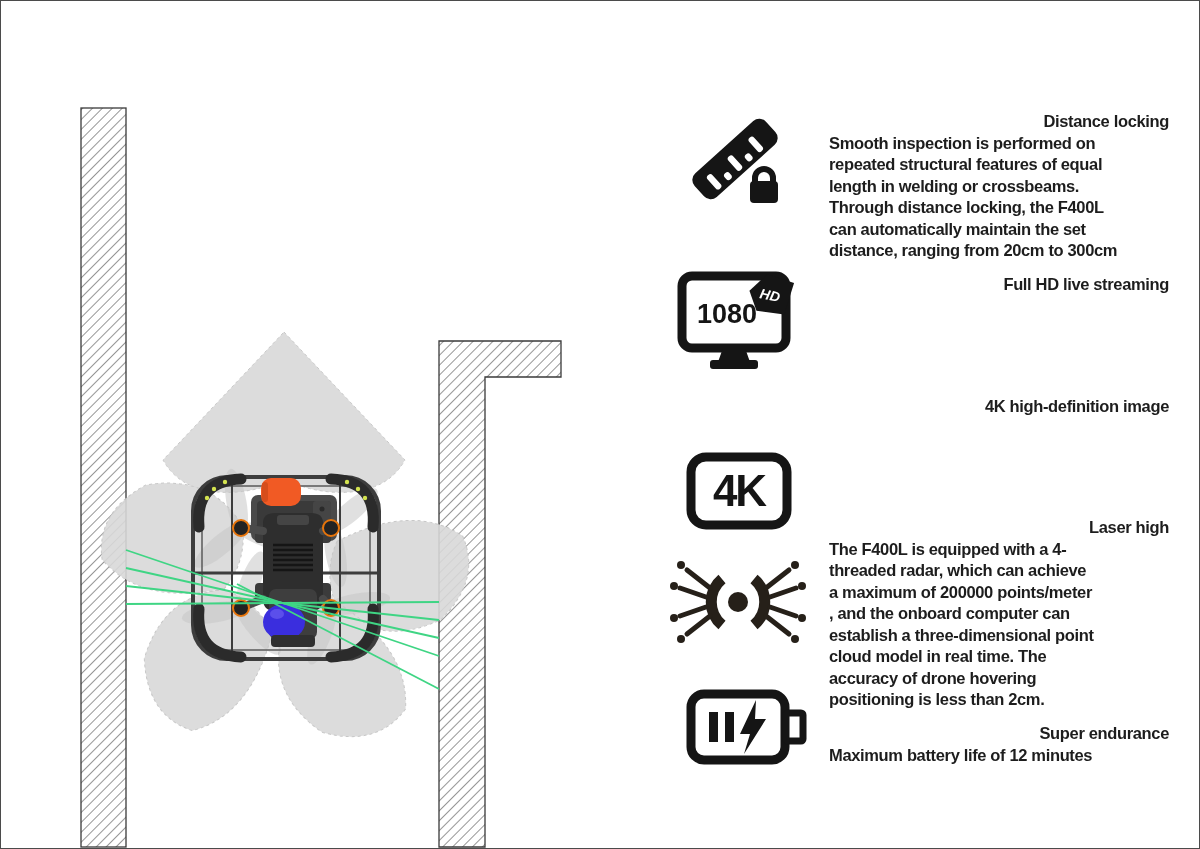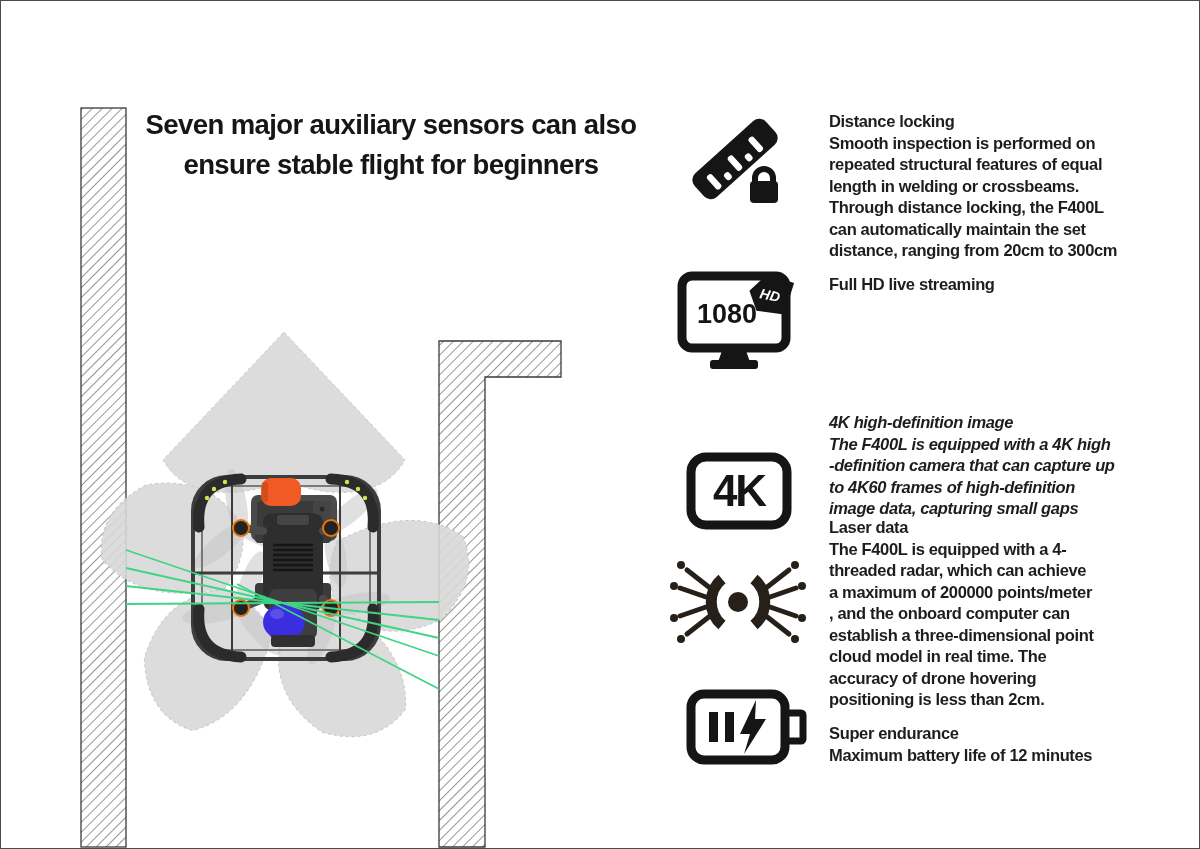--- a/index.html
+++ b/index.html
@@ -11,21 +11,21 @@
   .title{
     position:absolute;left:95px;top:104px;width:590px;
     text-align:center;font-weight:bold;font-size:27.5px;line-height:40px;
     letter-spacing:-0.6px;color:#161616;
   }
   .feature-text{
     position:absolute;left:828px;width:340px;
     font-size:16.5px;font-weight:bold;line-height:21.5px;
     letter-spacing:-0.35px;color:#1d1d1d;
   }
-  .feature-title{white-space:pre-line;}
+  .feature-title{white-space:pre-line;text-align:right;}
   .feature-body{white-space:pre-line;}
   .icon-box{position:absolute;}
   svg{display:block;overflow:visible;}
   .svg-label{font-family:"Liberation Sans", sans-serif;}
 </style>
 </head>
 <body>
 
 <div id="page">
 
@@ -144,24 +144,20 @@
 
     <g stroke="#3fd584" stroke-width="1.8">
       <line x1="125" y1="549" x2="438" y2="655"></line>
       <line x1="125" y1="567" x2="438" y2="637"></line>
       <line x1="125" y1="585" x2="438" y2="619"></line>
       <line x1="125" y1="603" x2="438" y2="601"></line>
       <line x1="236" y1="583" x2="438" y2="688"></line>
     </g>
   </svg>
 
-  <div class="title">
-    <div>Seven major auxiliary sensors can also</div>
-    <div>ensure stable flight for beginners</div>
-  </div>
 
   <div class="icon-box" style="left:694px;top:116px;">
     <svg width="88" height="92" viewBox="0 0 88 92">
       <g transform="rotate(-42 40 42)">
         <rect x="-8" y="26" width="96" height="32" rx="9" fill="#151515"></rect>
         <rect x="6" y="36" width="6.5" height="18" rx="3" fill="#ffffff"></rect>
         <rect x="20" y="46" width="6.5" height="8" rx="3" fill="#ffffff"></rect>
         <rect x="34" y="36" width="6.5" height="18" rx="3" fill="#ffffff"></rect>
         <rect x="48" y="46" width="6.5" height="8" rx="3" fill="#ffffff"></rect>
         <rect x="62" y="36" width="6.5" height="18" rx="3" fill="#ffffff"></rect>
@@ -195,26 +191,22 @@
   <div class="feature-text" style="top:273px;">
     <div class="feature-title">Full HD live streaming</div>
   </div>
 
   <div class="icon-box" style="left:685px;top:428px;margin-top:23px;">
     <svg width="106" height="78" viewBox="0 0 106 78">
       <rect x="5" y="5" width="96" height="68" rx="15" fill="#ffffff" stroke="#151515" stroke-width="9"></rect>
       <text class="svg-label" x="53" y="54" font-size="44" font-weight="bold" fill="#151515" text-anchor="middle" letter-spacing="-2">4K</text>
     </svg>
   </div>
-  <div class="feature-text" style="top:411px;font-style:italic;">
+  <div class="feature-text" style="top:395px;">
     <div class="feature-title">4K high-definition image</div>
-    <div class="feature-body">The F400L is equipped with a 4K high
--definition camera that can capture up
-to 4K60 frames of high-definition
-image data, capturing small gaps</div>
   </div>
 
   <div class="icon-box" style="left:669px;top:556px;">
     <svg width="136" height="90" viewBox="0 0 136 90">
       <circle cx="68" cy="45" r="10" fill="#262019"></circle>
       <path d="M52,22 A30,30 0 0 0 52,68" stroke="#262019" stroke-width="11" fill="none"></path>
       <path d="M84,22 A30,30 0 0 1 84,68" stroke="#262019" stroke-width="11" fill="none"></path>
       <g stroke="#262019" stroke-width="5" stroke-linecap="round">
         <line x1="40" y1="31" x2="17" y2="13"></line>
         <line x1="36" y1="40" x2="10" y2="31"></line>
@@ -231,21 +223,21 @@
           <circle cx="4" cy="61" r="4"></circle>
           <circle cx="11" cy="82" r="4"></circle>
         <circle cx="125" cy="8" r="4"></circle>
           <circle cx="132" cy="29" r="4"></circle>
           <circle cx="132" cy="61" r="4"></circle>
           <circle cx="125" cy="82" r="4"></circle>
       </g>
     </svg>
   </div>
   <div class="feature-text" style="top:516px;">
-    <div class="feature-title">Laser data</div>
+    <div class="feature-title">Laser high</div>
     <div class="feature-body">The F400L is equipped with a 4-
 threaded radar, which can achieve
 a maximum of 200000 points/meter
 , and the onboard computer can
 establish a three-dimensional point
 cloud model in real time. The
 accuracy of drone hovering
 positioning is less than 2cm.</div>
   </div>
 

